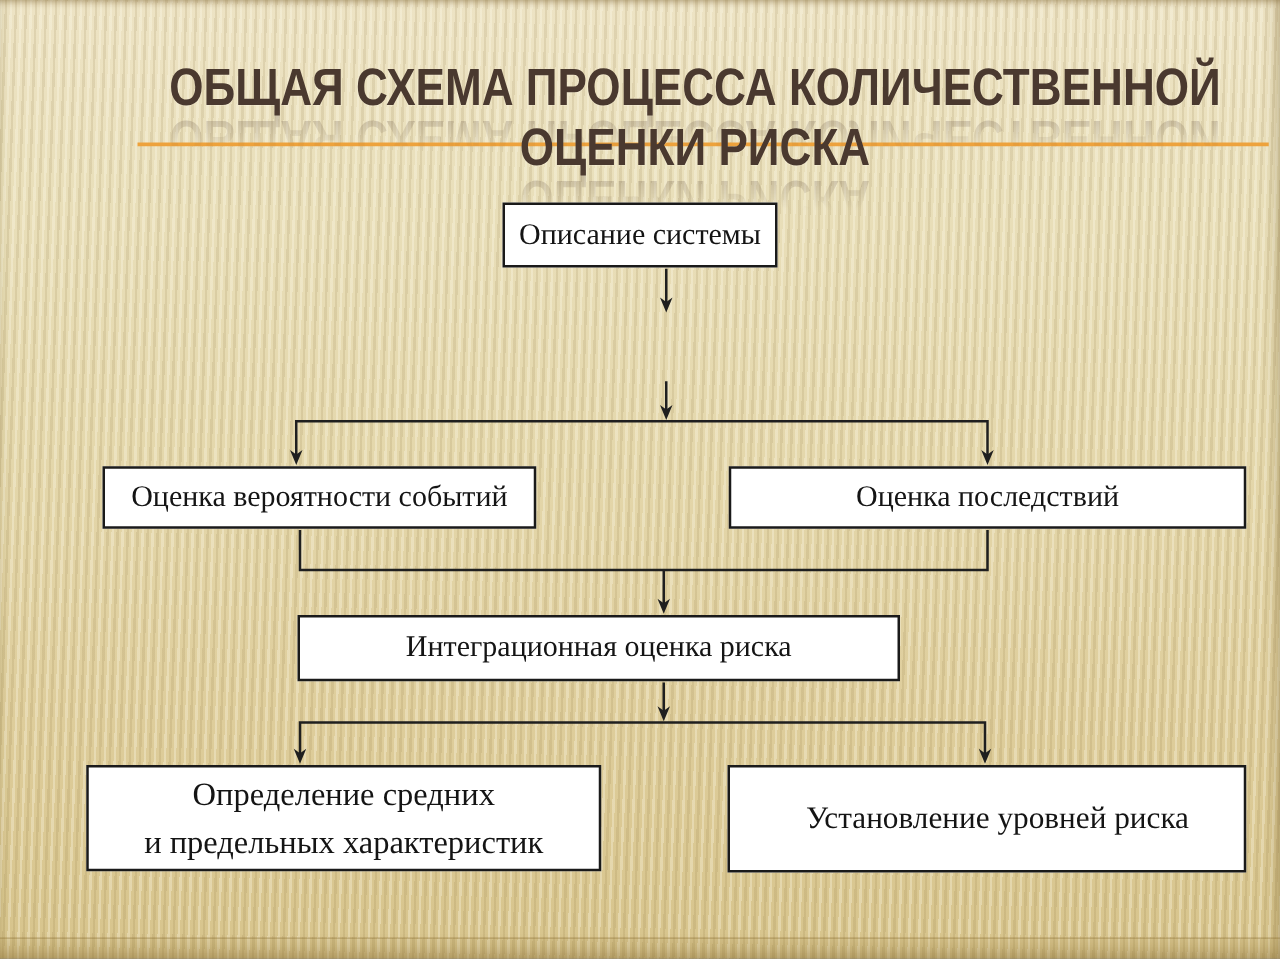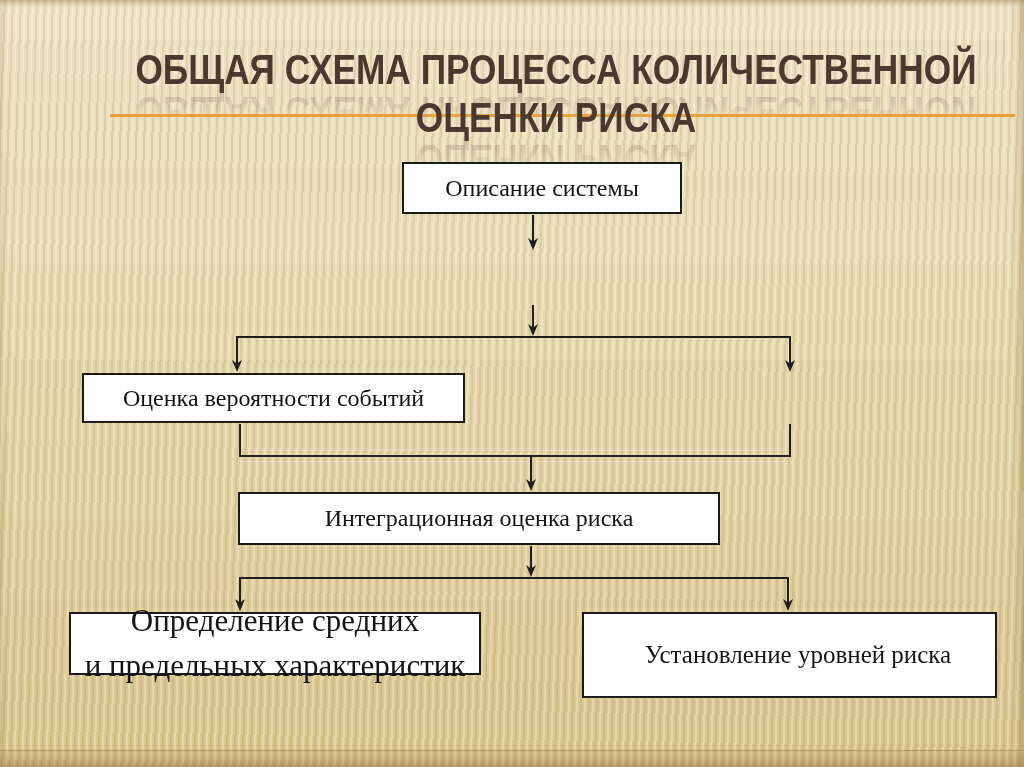--- a/index.html
+++ b/index.html
@@ -62,26 +62,26 @@
     position:absolute;z-index:4;
     box-sizing:border-box;
     background:#ffffff;
     border:2px solid #1a1a1a;
     display:flex;align-items:center;justify-content:center;
     text-align:center;
     font-family:"Liberation Serif",serif;
     font-size:24px;line-height:1.45;color:#141414;
     white-space:pre-line;
   }
-  #n-system         {left:402px;top:162px;width:280px;height:52px;}
+  #n-system         {left:402px;top:162px;width:220px;height:52px;}
   #n-risk           {left:394px;top:252px;width:261px;height:52px;}
-  #n-probability    {left:82px; top:373px;width:383px;height:50px;}
+  #n-probability    {left:82px; top:373px;width:347px;height:50px;}
   #n-consequences   {left:583px;top:373px;width:414px;height:50px;}
   #n-integration    {left:238px;top:492px;width:482px;height:53px;}
-  #n-characteristics{left:69px; top:612px;width:412px;height:63px;font-size:31px;justify-content:center;}
+  #n-characteristics{left:69px; top:612px;width:412px;height:85px;font-size:26px;justify-content:center;}
   #n-levels         {left:582px;top:612px;width:415px;height:86px;font-size:25px;padding-left:17px;}
 </style>
 </head>
 <body>
 
 <div class="slide">
 
   <div class="accent-line"></div>
 
   <header class="title-block">
@@ -129,20 +129,23 @@
 
   <div class="node" id="n-system">
     <span>Описание системы</span>
   </div>
 
 
   <div class="node" id="n-probability">
     <span>Оценка вероятности событий</span>
   </div>
 
+  <div class="node" id="n-consequences">
+    <span>Оценка последствий</span>
+  </div>
 
   <div class="node" id="n-integration">
     <span>Интеграционная оценка риска</span>
   </div>
 
   <div class="node" id="n-characteristics">
     <span>Определение средних
 и предельных характеристик</span>
   </div>
 

